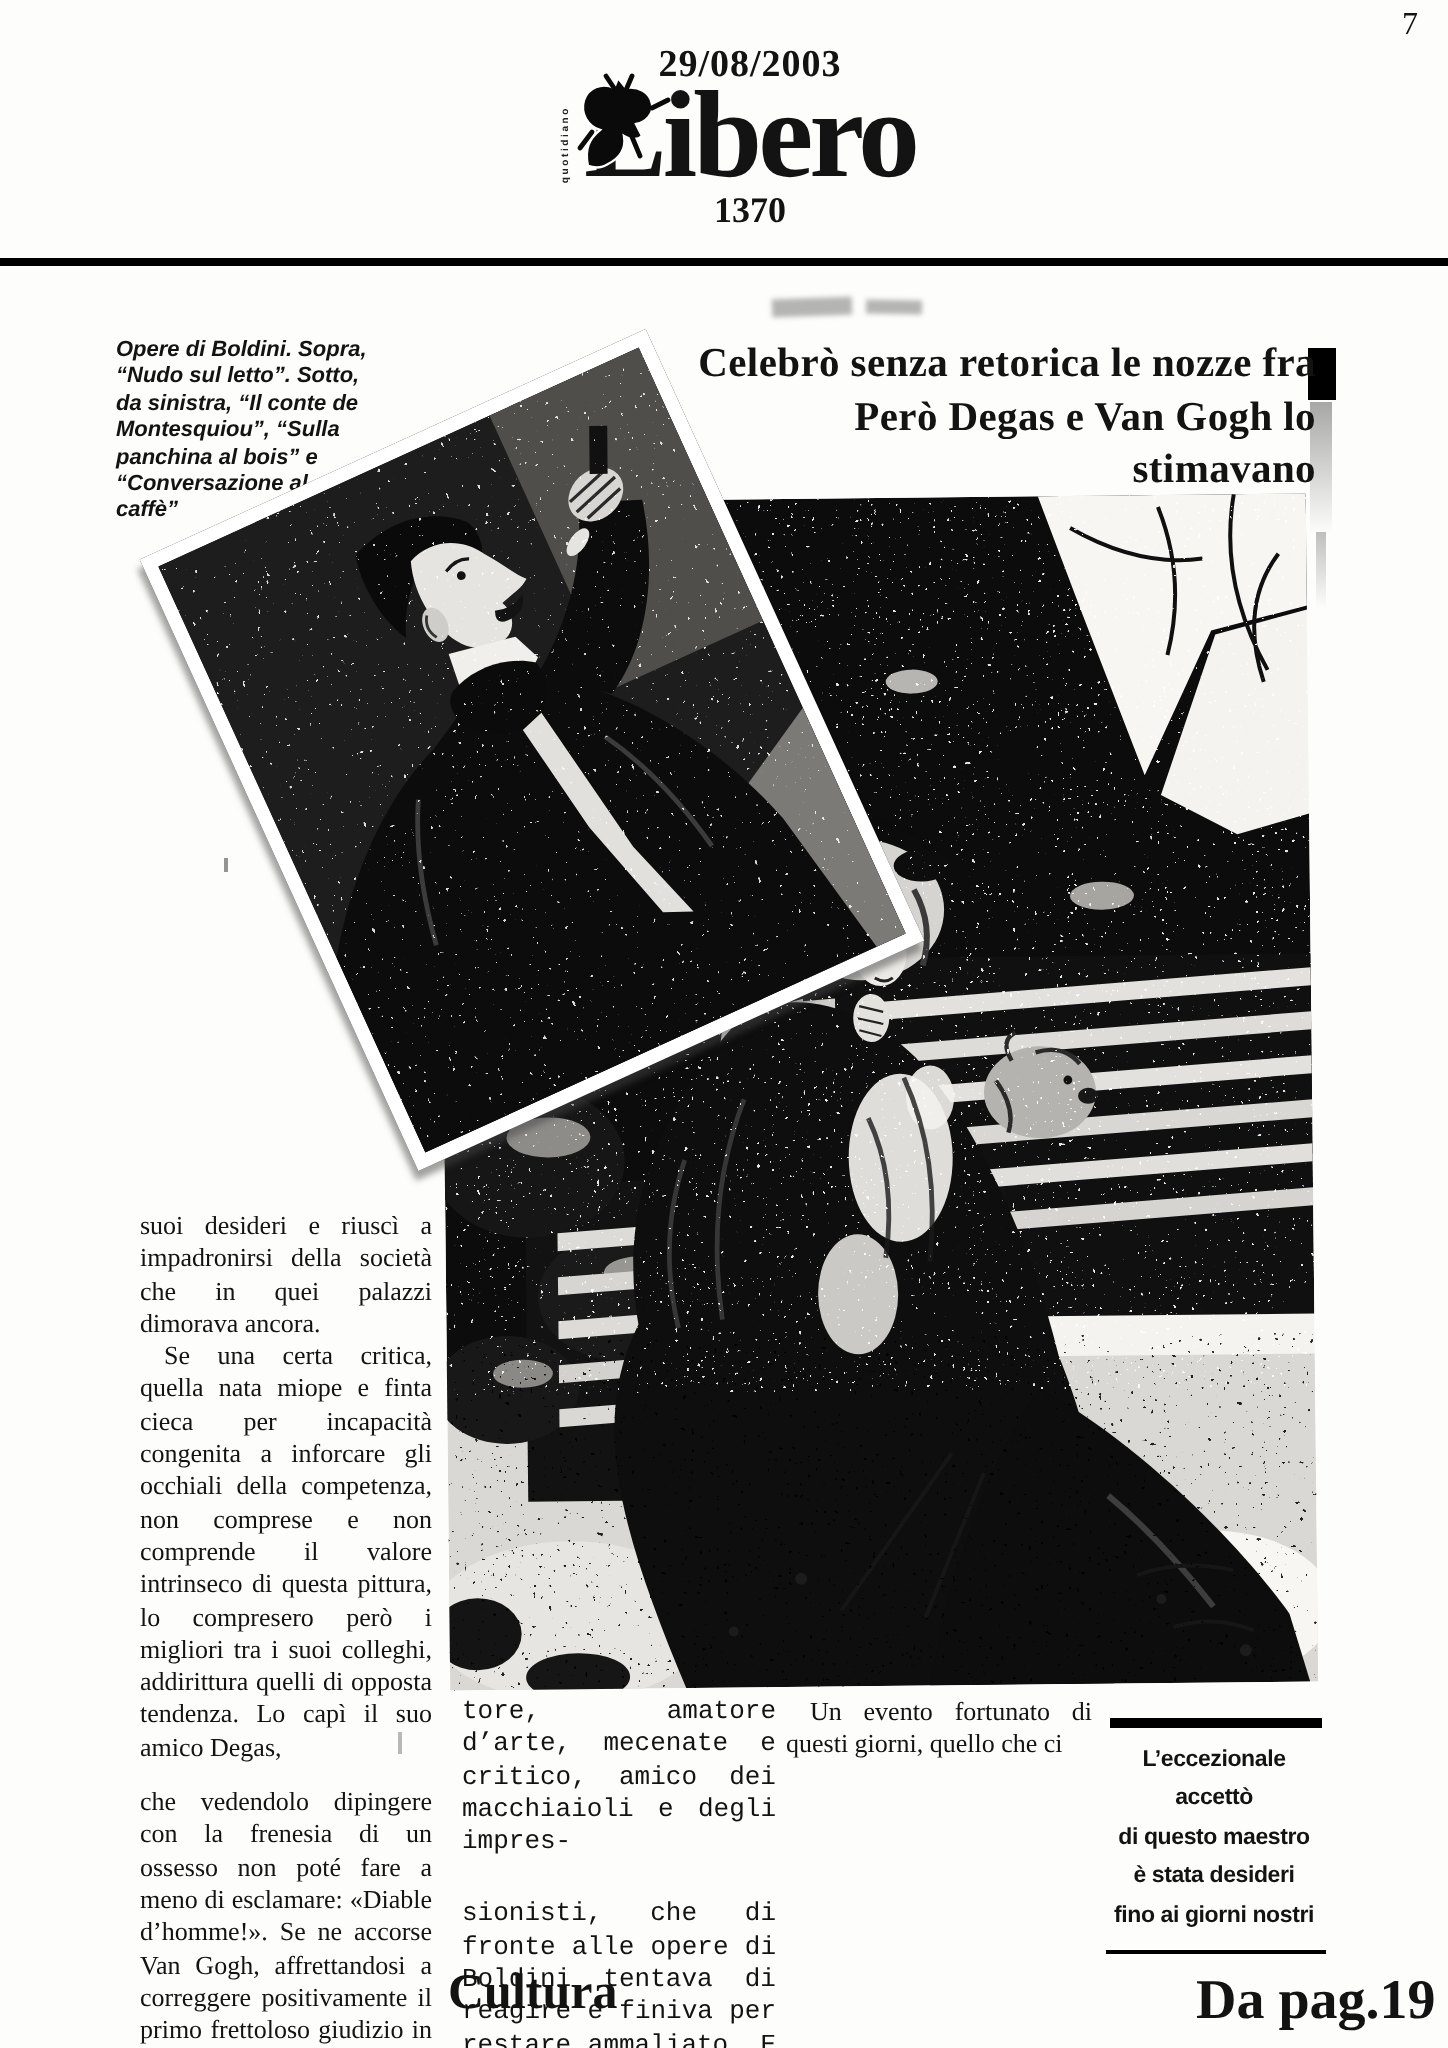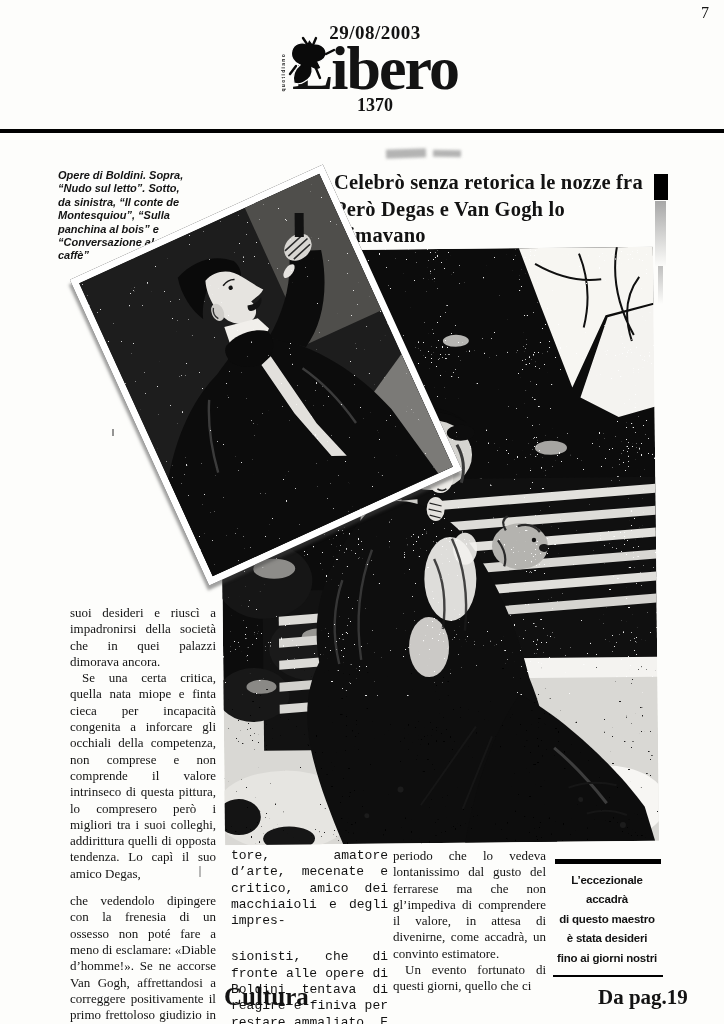--- a/index.html
+++ b/index.html
@@ -19,21 +19,21 @@
             font-size:5px; font-weight:bold; letter-spacing:1.3px;
             writing-mode:vertical-rl; transform:rotate(180deg); color:#222; }
   .m-logo .horse { position:absolute; left:-10px; top:-4px; width:56px; height:50px; }
   .m-issue { font-size:18px; font-weight:bold; margin-top:-2px; }
   .rule-top { position:absolute; top:129px; left:0; width:724px; height:4px; background:#000; }
 
   
   .caption { position:absolute; left:58px; top:169px; width:128px;
              font-family:"Liberation Sans",sans-serif; font-style:italic; font-weight:bold;
              font-size:11px; line-height:13.4px; }
-  .headline { position:absolute; left:334px; top:169px; width:324px; text-align:left;
+  .headline { position:absolute; left:334px; top:169px; width:324px; text-align:right;
               font-size:20.5px; line-height:26.5px; font-weight:bold; letter-spacing:.2px; }
   .headline span { display:block; }
 
   .mark-square { position:absolute; left:654px; top:174px; width:14px; height:26px; background:#000; }
   .mark-streak { position:absolute; left:655px; top:201px; width:11px; height:66px;
                  background:linear-gradient(#8b8b8b, rgba(160,160,160,0)); opacity:.75; }
   .mark-streak2 { position:absolute; left:658px; top:266px; width:5px; height:38px;
                  background:linear-gradient(rgba(140,140,140,.55), rgba(160,160,160,0)); }
   .smudge { position:absolute; background:#9c9c9c; filter:blur(1.4px); opacity:.75; }
   .smudge.a { left:386px; top:149px; width:40px; height:9px; transform:rotate(-2deg); }
@@ -61,21 +61,21 @@
   
   .pullquote { position:absolute; left:551px; top:859px; width:112px; text-align:center;
                font-family:"Liberation Sans",sans-serif; font-weight:bold;
                font-size:11.5px; line-height:19.4px; letter-spacing:-.2px; }
   .pq-rule-top { height:5px; background:#000; margin:0 2px 7px 4px; }
   .pq-rule-bottom { height:2px; background:#000; margin:7px 0 0 2px; }
   .pullquote span { display:block; }
 
   
   .footer-section { position:absolute; left:224px; top:983px; font-size:25px; font-weight:bold; }
-  .footer-cont   { position:absolute; left:598px; top:985px; font-size:21px; font-weight:bold; }
+  .footer-cont   { position:absolute; left:598px; top:985px; font-size:28px; font-weight:bold; }
 
   .artifact-i { position:absolute; left:112px; top:429px; width:2px; height:7px; background:#666; opacity:.7; }
   .artifact-l { position:absolute; left:199px; top:866px; width:2px; height:11px; background:#9a9a9a; opacity:.7; }
 </style>
 </head>
 <body>
 
 <div class="page">
 
   <div class="pagenum">7</div>
@@ -249,27 +249,26 @@
     <p class="indent">Se una certa critica, quella nata miope e finta cieca per incapacità congenita a inforcare gli occhiali della competenza, non comprese e non comprende il valore intrinseco di questa pittura, lo compresero però i migliori tra i suoi colleghi, addirittura quelli di opposta tendenza. Lo capì il suo amico Degas,</p>
     <p class="gap-md">che vedendolo dipingere con la frenesia di un ossesso non poté fare a meno di esclamare: «Diable d’homme!». Se ne accorse Van Gogh, affrettandosi a correggere positivamente il primo frettoloso giudizio in un lettera al fratello Theo, dopo aver rivisto la pittura di Boldini dal mercante Goupil. Lo accettò Diego Martelli, scrit-</p>
   </div>
 
   <div class="col colM">
     <p>tore, amatore d’arte, mecenate e critico, amico dei macchiaioli e degli impres-</p>
     <p class="gap-xl">sionisti, che di fronte alle opere di Boldini tentava di reagire e finiva per restare ammaliato. E se ne rese conto Ardengo Soffici, scrivendone su “La Voce” nel 1909, un</p>
   </div>
 
   <div class="col colR">
-    <p>periodo che lo vedeva lontanissimo dal gusto del ferrarese ma che non gl’impediva di comprendere il valore, in attesa di divenirne, come accadrà, un convinto estimatore.</p>
     <p class="indent">Un evento fortunato di questi giorni, quello che ci</p>
   </div>
 
   <div class="pullquote">
     <div class="pq-rule-top"></div>
-    <span>L’eccezionale accadrà</span>
+    <span>L’eccezionale accettò</span>
     <span>di questo maestro</span>
     <span>è stata desideri</span>
     <span>fino ai giorni nostri</span>
     <div class="pq-rule-bottom"></div>
   </div>
 
   <div class="footer-section">Cultura</div>
   <div class="footer-cont">Da pag.19</div>
 
   <div class="artifact-i"></div>

